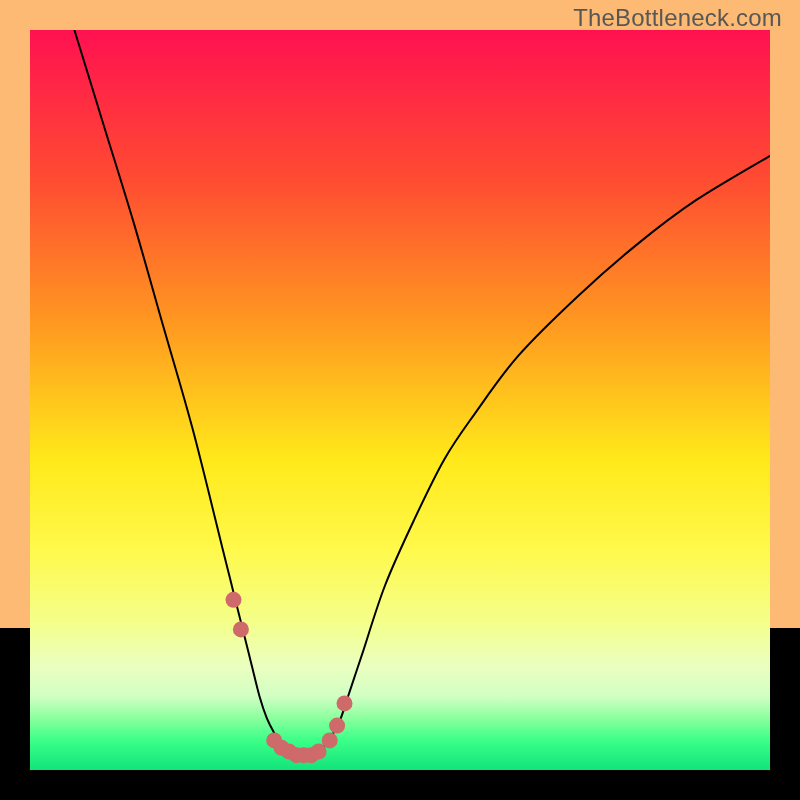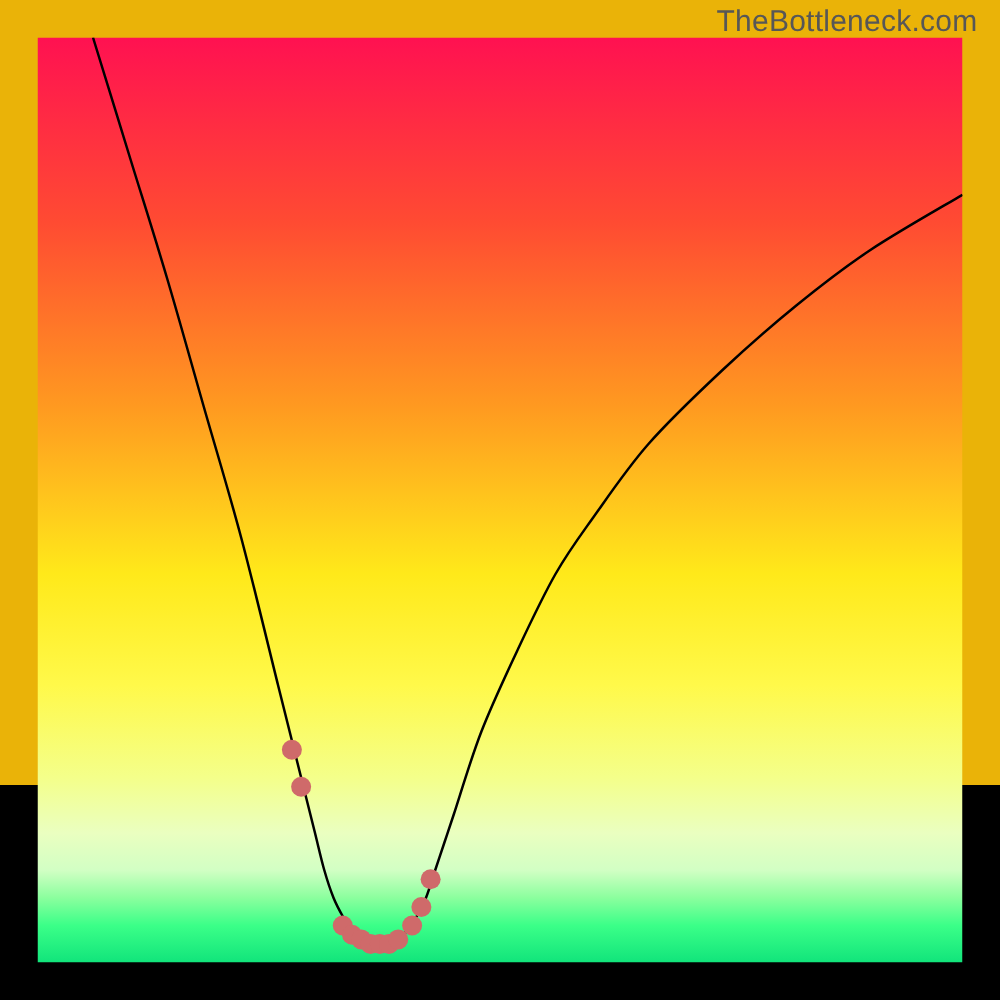--- a/index.html
+++ b/index.html
@@ -8,21 +8,21 @@
     width: 800px;
     height: 800px;
     background: #000;
     font-family: Arial, Helvetica, sans-serif;
     overflow: hidden;
   }
   .frame {
     position: relative;
     width: 800px;
     height: 628px;
-    background: #eab308;
+    background: #fdba74;
   }
   .watermark {
     position: absolute;
     top: 4px;
     right: 18px;
     font-size: 24px;
     color: #575757;
     font-weight: 500;
     letter-spacing: 0.2px;
     z-index: 10;

